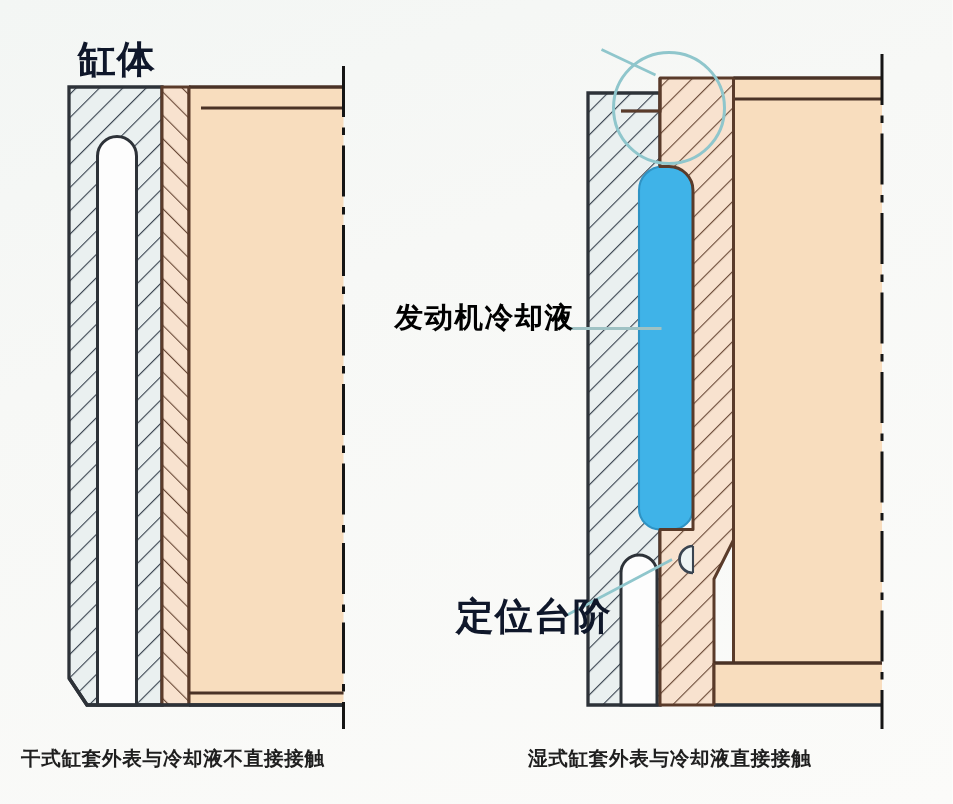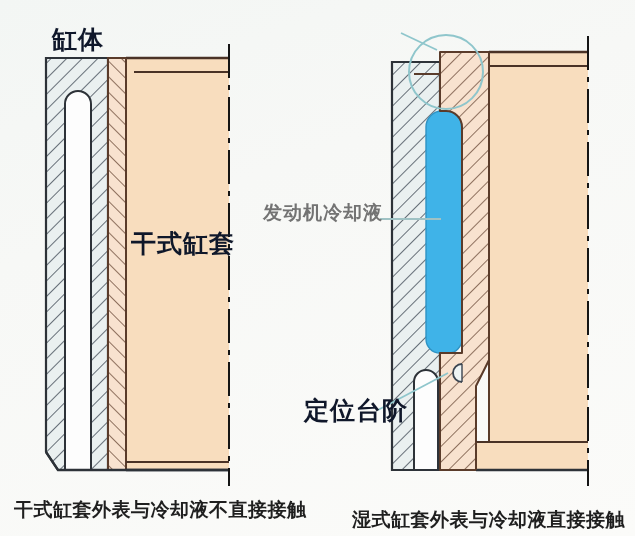--- a/index.html
+++ b/index.html
@@ -10,30 +10,30 @@
     overflow:hidden;position:relative;
   }
   #stage{position:absolute;inset:0;}
   svg#diagram{position:absolute;left:0;top:0;width:635px;height:536px;display:block;}
   .lbl{
     position:absolute;
     font-family:"DejaVu Sans","Liberation Sans",sans-serif;
     white-space:nowrap;line-height:1;
   }
   .lbl-dark{color:#0f172a;font-size:25px;font-weight:700;letter-spacing:1px;}
-  .lbl-caption{color:#1f1f1f;font-size:19px;font-weight:700;letter-spacing:.5px;}
-  .lbl-coolant{color:#737373;font-size:19px;font-weight:700;letter-spacing:1px;}
+  .lbl-caption{color:#1f1f1f;font-size:13px;font-weight:700;letter-spacing:.5px;}
+  .lbl-coolant{color:#000000;font-size:19px;font-weight:700;letter-spacing:1px;}
   #lbl-cylinder-block{left:52px;top:27px;}
   #lbl-dry-liner{left:131px;top:231px;}
   #lbl-wet-liner{left:494px;top:231px;}
   #lbl-locating-step{left:327px;top:19px;}
   #lbl-seal-ring{left:304px;top:398px;}
   #lbl-coolant{left:263px;top:203px;}
   #cap-left{left:14px;top:500px;}
-  #cap-right{left:352px;top:500px;margin-top:10px;}
+  #cap-right{left:352px;top:500px;}
 </style>
 </head>
 <body>
 
 <div id="stage">
 
   <svg id="diagram" viewBox="0 0 635 536">
     <defs>
 
       <pattern id="hatchBlock" width="11" height="11" patternTransform="rotate(45)" patternUnits="userSpaceOnUse">
@@ -134,21 +134,20 @@
       <path d="M588,36 L588,486" fill="none" stroke="#151515" stroke-width="2" stroke-dasharray="34 7 5 7"></path>
     </g>
 
     <path d="M401,33 L437,50" fill="none" stroke="#8fc6cc" stroke-width="1.8"></path>
     <path d="M380,219 L441,219" fill="none" stroke="#9fc2c4" stroke-width="2"></path>
     <path d="M378,410 L448,373" fill="none" stroke="#8fc6cc" stroke-width="1.8"></path>
   </svg>
 
   <div class="lbl lbl-dark" id="lbl-cylinder-block">缸体</div>
 
-  <div class="lbl lbl-dark" id="lbl-dry-liner">干式缸套</div>
 
 
 
   <div class="lbl lbl-dark" id="lbl-seal-ring">定位台阶</div>
 
   <div class="lbl lbl-coolant" id="lbl-coolant">发动机冷却液</div>
 
   <div class="lbl lbl-caption" id="cap-left">干式缸套外表与冷却液不直接接触</div>
 
   <div class="lbl lbl-caption" id="cap-right">湿式缸套外表与冷却液直接接触</div>

